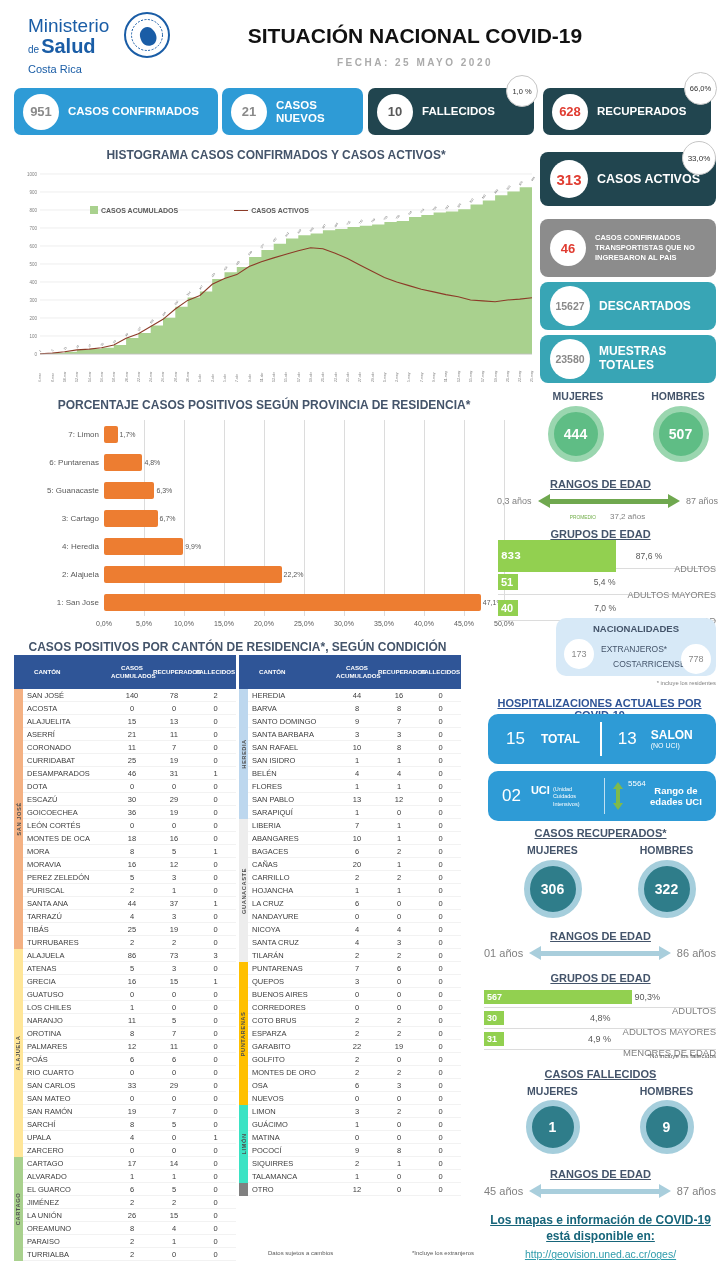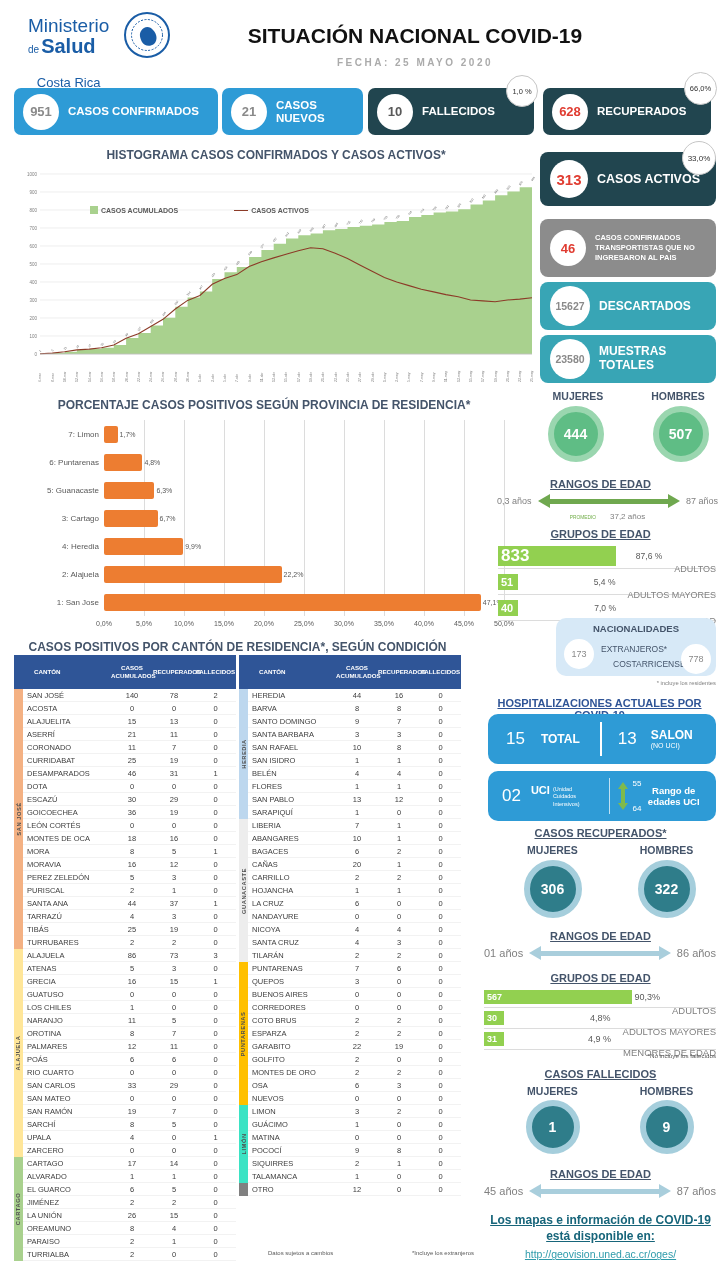--- a/index.html
+++ b/index.html
@@ -3,21 +3,21 @@
 <meta charset="utf-8">
 <style>
   *{margin:0;padding:0;box-sizing:border-box;}
   body{font-family:"Liberation Sans",sans-serif;background:#fff;}
   #page{position:relative;width:721px;height:1280px;background:#fff;overflow:hidden;}
   
   .logo{position:absolute;left:28px;top:16px;color:#1A5DA6;line-height:1;}
   .logo .l1{font-size:19px;}
   .logo .l2{font-size:20px;font-weight:bold;margin-top:1px;}
   .logo .l2 .de{font-size:10px;font-weight:normal;margin-right:2px;}
-  .logo .l3{font-size:13px;text-align:center;margin-top:20px;}
+  .logo .l3{font-size:11px;text-align:left;margin-top:8px;}
   .seal{position:absolute;left:124px;top:12px;width:46px;height:46px;border:2px solid #1A5DA6;border-radius:50%;display:flex;align-items:center;justify-content:center;}
   .seal svg{width:34px;height:34px;}
   .hdr-center{position:absolute;left:180px;top:24px;width:470px;text-align:center;}
   .hdr-title{font-size:21px;font-weight:bold;color:#111;}
   .hdr-date{font-size:10px;font-weight:bold;color:#ABABAB;letter-spacing:2.5px;margin-top:9px;}
   
   .statbox{position:absolute;top:88px;height:47px;border-radius:7px;display:flex;align-items:center;padding-left:9px;gap:9px;}
   .statbox .circ{background:#fff;border-radius:50%;width:36px;height:36px;display:flex;align-items:center;justify-content:center;font-weight:bold;font-size:13px;flex:none;}
   .statbox .lbl{color:#fff;font-weight:bold;font-size:11.5px;line-height:1.1;}
   .blue{background:#2E9BD6;}
@@ -1006,21 +1006,21 @@
     <span class="rl" style="font-size:9px;">87 años</span>
   </div>
   <div style="position:absolute;left:497px;top:512px;width:221px;display:flex;justify-content:center;gap:14px;align-items:baseline;">
     <span style="font-size:4.8px;color:#70AD47;">PROMEDIO</span>
     <span style="font-size:8px;color:#808080;">37,2 años</span>
   </div>
 
   <div class="sb-h" style="left:480px;top:528px;width:241px;">GRUPOS DE EDAD</div>
   <div id="ag1" style="position:absolute;left:498px;top:543px;width:218px;">
       <div class="agrow" style="height: 26px;">
-        <div class="agbar" style="width: 118px; height: 20px; font-size: 17px;">833</div>
+        <div class="agbar" style="width: 118px; height: 32px; font-size: 11px; font-family: Liberation Mono, monospace;">833</div>
         <span class="agpct" style="font-size: 8.5px;">87,6 %</span>
         <span class="aglbl" style="font-size: 9px;">ADULTOS</span>
       </div>
       <div class="agrow" style="height: 26px;">
         <div class="agbar" style="width: 20px; height: 16px; font-size: 11px;">51</div>
         <span class="agpct" style="font-size: 8.5px;">5,4 %</span>
         <span class="aglbl" style="font-size: 9px;">ADULTOS MAYORES</span>
       </div>
       <div class="agrow" style="height: 26px;">
         <div class="agbar" style="width: 20px; height: 16px; font-size: 11px;">40</div>
@@ -1057,21 +1057,21 @@
         <span>(Unidad</span>
         <span>Cuidados Intensivos)</span>
       </span>
     </span>
     <span style="margin-left:12px;width:1px;height:36px;background:rgba(255,255,255,.7);"></span>
     <span class="varrow" style="margin-left:8px;">
         <span class="vu"></span>
         <span class="vb"></span>
         <span class="vd"></span>
       </span>
-    <span style="margin-left:5px;display:flex;flex-direction:column;justify-content:space-between;height:34px;font-size:8px;">
+    <span style="margin-left:5px;display:flex;flex-direction:row;justify-content:space-between;height:34px;font-size:8px;">
       <span>55</span>
       <span>64</span>
     </span>
     <span style="margin-left:auto;margin-right:10px;width:72px;font-weight:bold;font-size:9.5px;text-align:center;line-height:1.2;">Rango de edades UCI</span>
   </div>
 
   <div class="sb-h" style="left:480px;top:827px;width:241px;">CASOS RECUPERADOS*</div>
   <div class="pairrow" style="left:480px;top:844px;width:241px;gap:28px;padding-left:18px;">
     <div class="cell">MUJERES</div>
     <div class="cell">HOMBRES</div>

